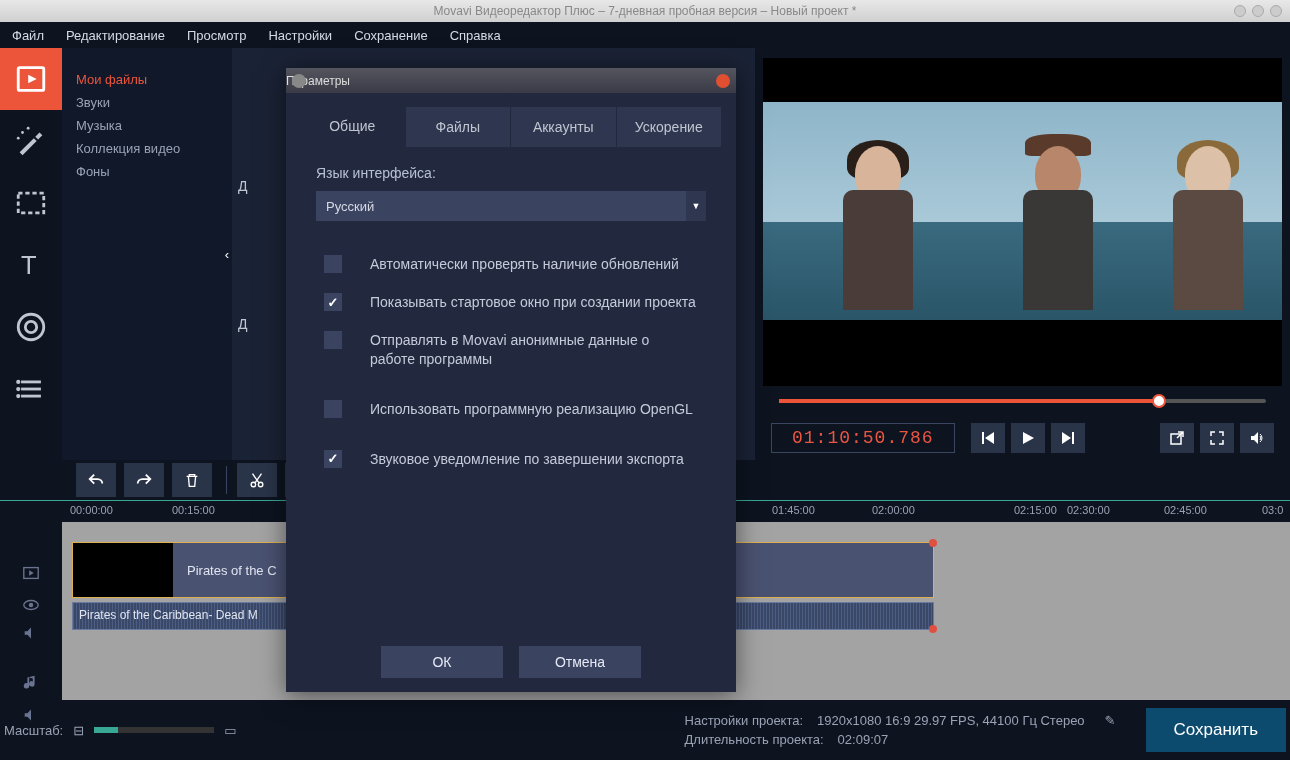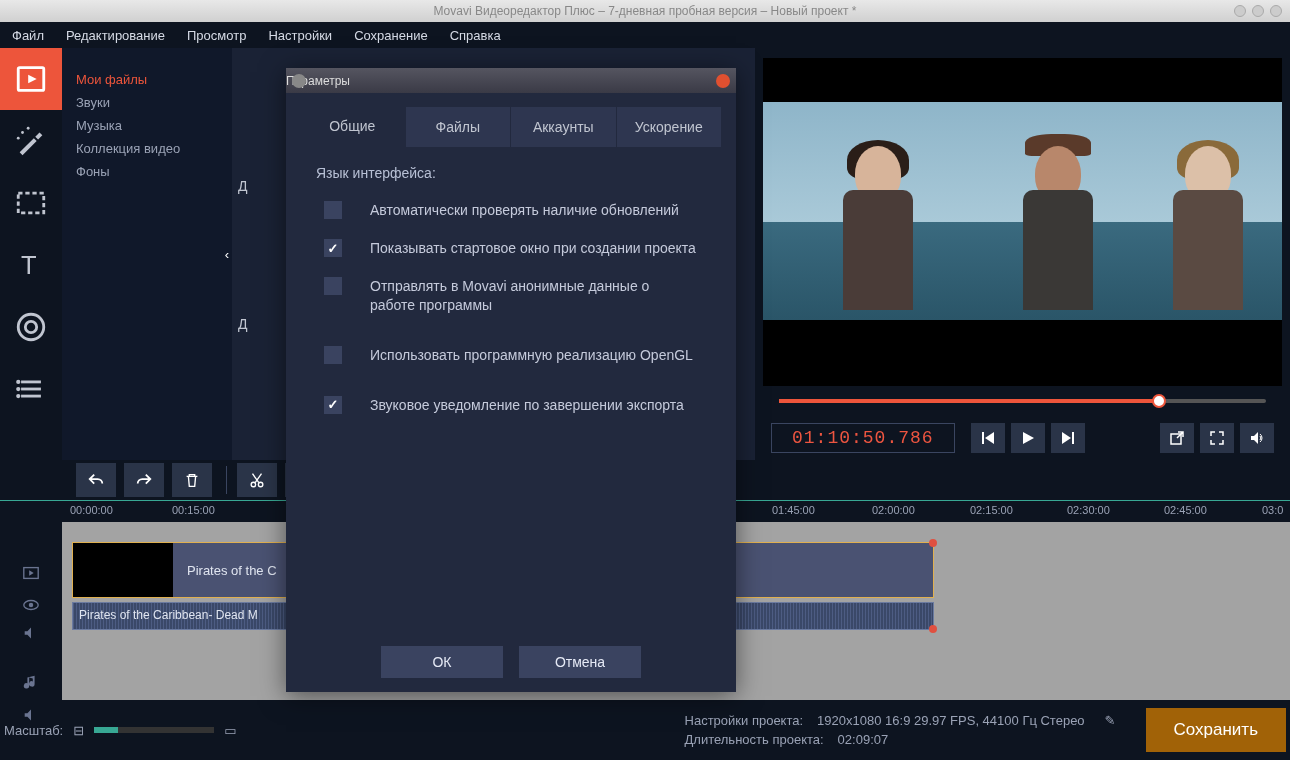--- a/index.html
+++ b/index.html
@@ -82,21 +82,21 @@
 .audio-clip .albl { position:absolute; left:6px; top:5px; font-size:12px; color:#e0e5f0; }
 .endmark { position:absolute; right:-4px; width:8px; height:8px; border-radius:50%; background:#e05040; }
 
 
 .status { height: 60px; background: #0d1420; display: flex; align-items: center; padding: 0 4px; color: #9aa2b5; font-size: 13px; }
 .status .zoom { display: flex; align-items: center; gap: 10px; }
 .zbar { width: 120px; height: 6px; background: #333; position: relative; }
 .zbar .zfill { position:absolute; left:0; top:0; bottom:0; width:20%; background:#38a894; }
 .status .info { margin-left: auto; margin-right: 30px; }
 .status .info div { display: flex; gap: 14px; padding: 2px 0; }
-.save-btn { background: #a16207; color: #fff; padding: 12px 28px; font-size: 17px; cursor: pointer; }
+.save-btn { background: #0c4a6e; color: #fff; padding: 12px 28px; font-size: 17px; cursor: pointer; }
 .pencil { display:inline-block; margin-left:6px; }
 
 
 .modal { position: absolute; left: 286px; top: 68px; width: 450px; height: 624px; background: #22293e; box-shadow: 0 4px 24px rgba(0,0,0,.5); display: flex; flex-direction: column; }
 .modal-title { height: 25px; background: linear-gradient(#555560,#3a3a46); display: flex; align-items: center; justify-content: flex-start; color: #ddd; font-size: 12px; position: relative; }
 .modal-title .mclose { position:absolute; right:6px; width:14px; height:14px; border-radius:50%; background:#e05030; }
 .modal-title .mleft { position:absolute; left:6px; width:14px; height:14px; border-radius:50%; background:#888; }
 .modal-tabs { display: flex; height: 40px; margin: 14px 14px 0 14px; }
 .mtab { flex: 1; display: flex; align-items: center; justify-content: center; background: #2e3650; color: #c0c5d0; cursor: pointer; font-size: 14px; border-right: 1px solid #22293e; }
 .mtab.active { background: #22293e; border-bottom: 2px solid #22293e; }
@@ -290,21 +290,21 @@
     </div>
 </div>
 
 <div class="ruler">
   <div class="pad"></div>
   <div class="ticks">
     <div class="tick" style="left:8px">00:00:00</div>
     <div class="tick" style="left:110px">00:15:00</div>
     <div class="tick" style="left:710px">01:45:00</div>
     <div class="tick" style="left:810px">02:00:00</div>
-    <div class="tick" style="left:908px">02:15:00</div>
+    <div class="tick" style="left:952px">02:15:00</div>
     <div class="tick" style="left:1005px">02:30:00</div>
     <div class="tick" style="left:1102px">02:45:00</div>
     <div class="tick" style="left:1200px">03:0</div>
   </div>
 </div>
 
 <div class="timeline">
   <div class="tl-left">
     <div class="ico">
         <svg viewBox="0 0 20 20">
@@ -378,20 +378,24 @@
     <div class="mclose"></div>
   </div>
   <div class="modal-tabs">
     <div class="mtab active">Общие</div>
     <div class="mtab">Файлы</div>
     <div class="mtab">Аккаунты</div>
     <div class="mtab">Ускорение</div>
   </div>
   <div class="modal-body">
     <div class="field-label">Язык интерфейса:</div>
+    <div class="dropdown">
+      <span>Русский</span>
+      <div class="arr">▼</div>
+    </div>
     <div class="check-row">
         <div class="checkbox"></div>
         <div class="txt">Автоматически проверять наличие обновлений</div>
       </div>
     <div class="check-row">
         <div class="checkbox checked"></div>
         <div class="txt">Показывать стартовое окно при создании проекта</div>
       </div>
     <div class="check-row">
         <div class="checkbox"></div>

